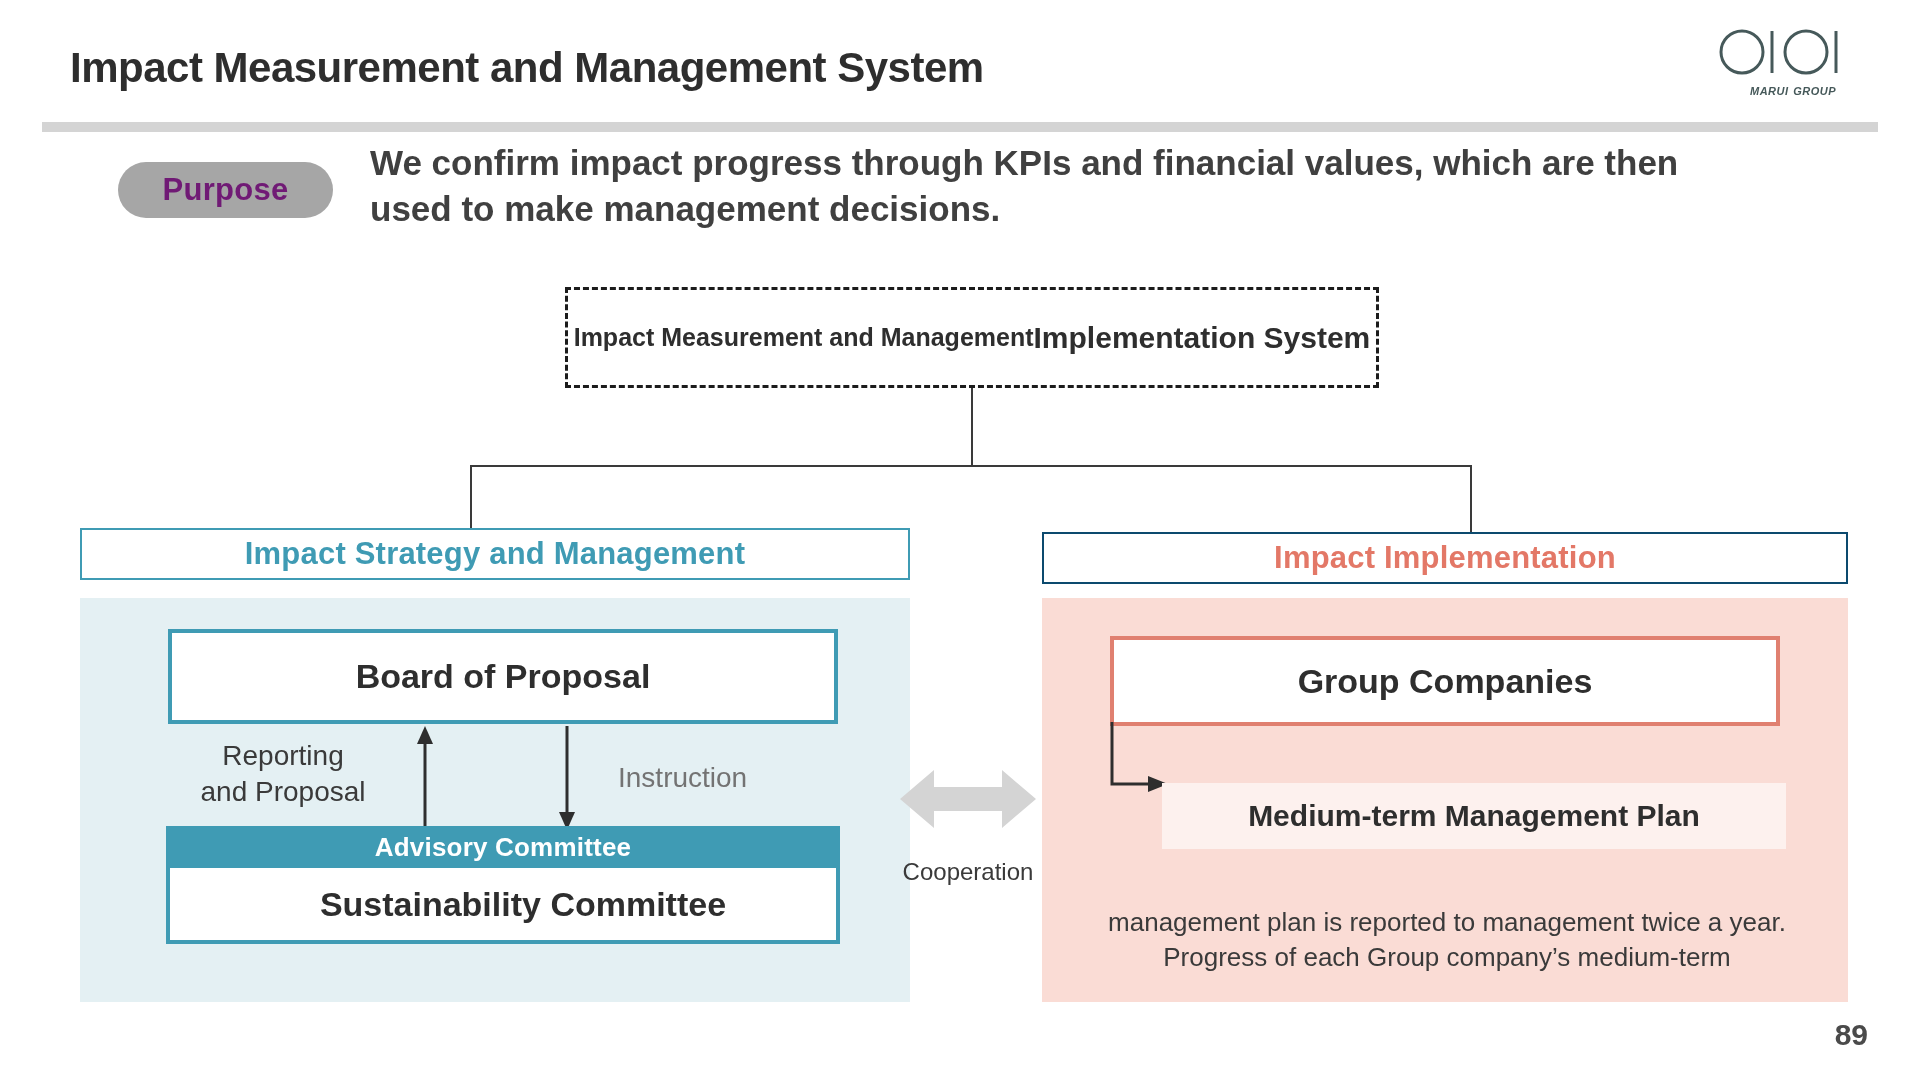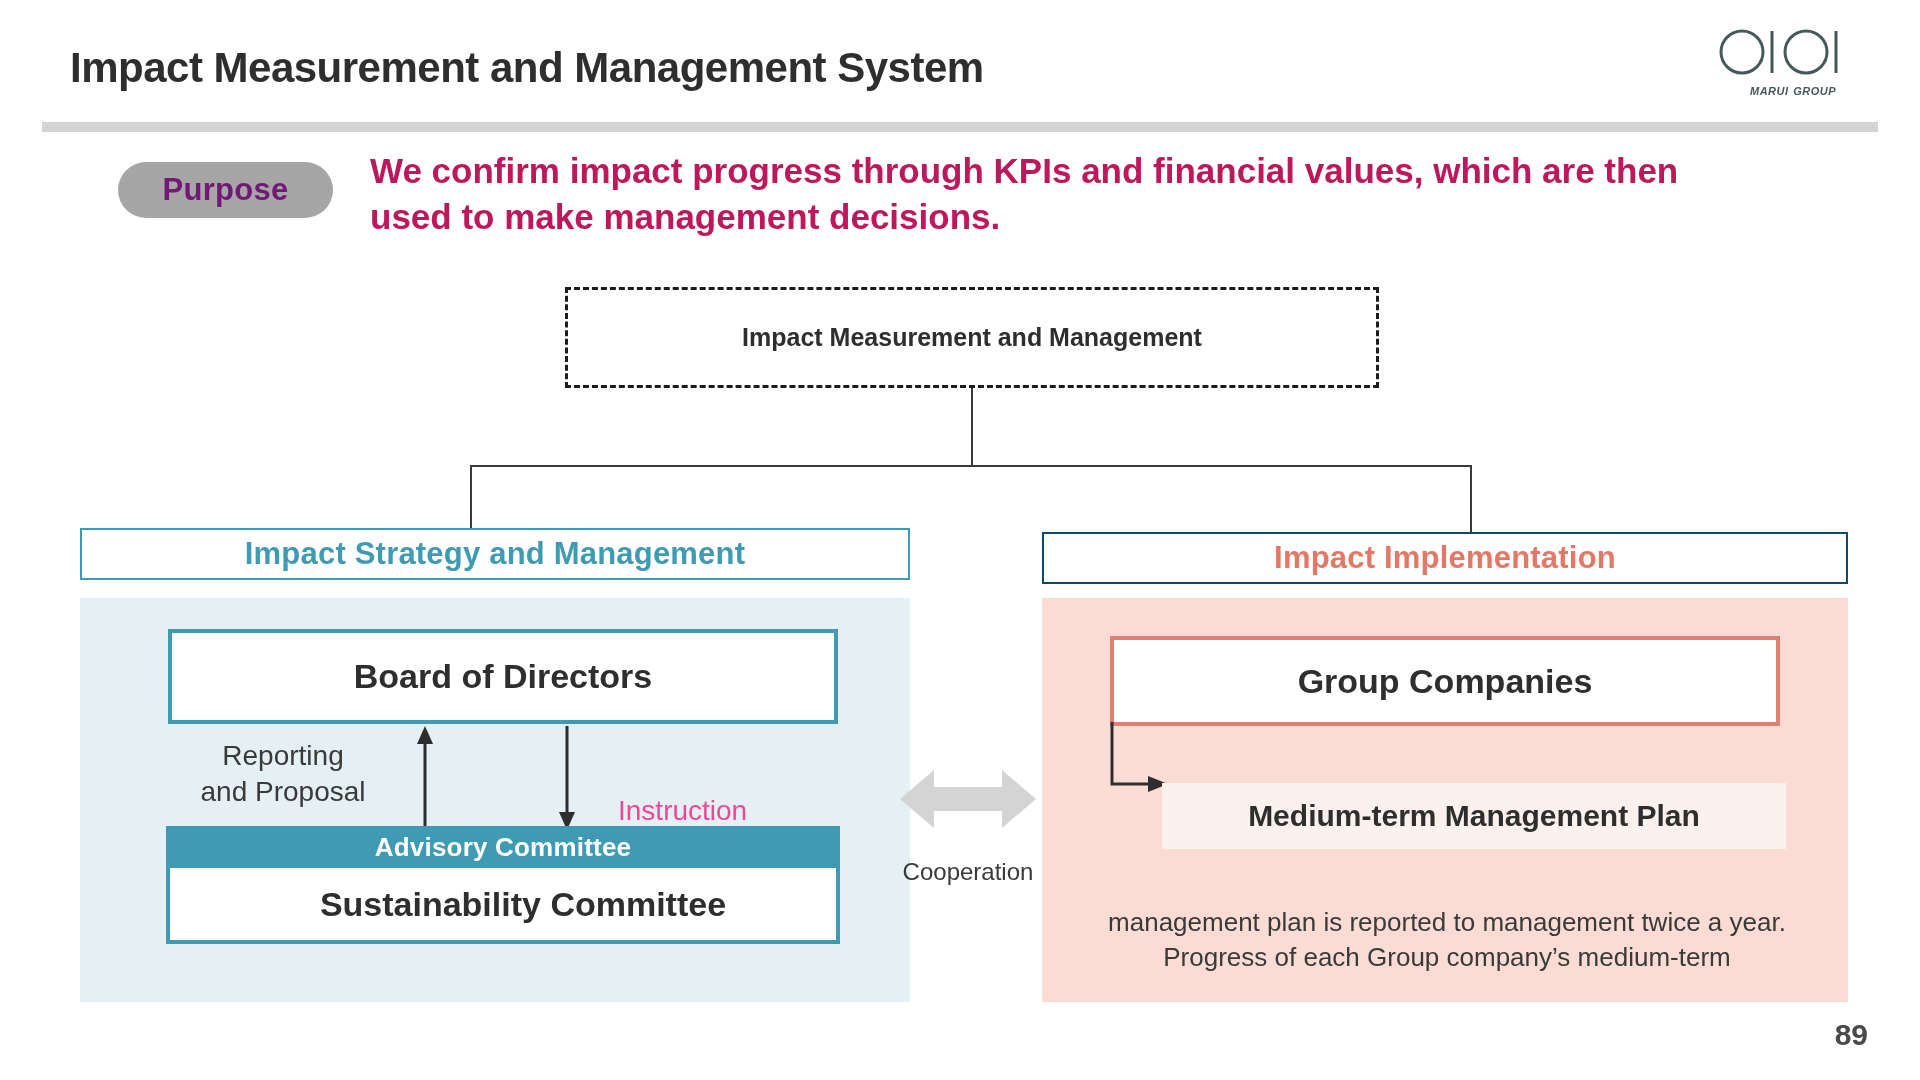--- a/index.html
+++ b/index.html
@@ -72,25 +72,25 @@
     font-size: 31px;
     font-weight: bold;
     display: flex;
     align-items: center;
     justify-content: center;
     letter-spacing: 0.3px;
   }
   .purpose-text {
     position: absolute;
     left: 370px;
-    top: 148px;
+    top: 140px;
     width: 1320px;
     font-size: 35px;
     font-weight: bold;
-    color: #be185d;
+    color: #404040;
     line-height: 1.32;
   }
 
   
   .root-box {
     position: absolute;
     left: 565px;
     top: 287px;
     width: 814px;
     height: 101px;
@@ -186,23 +186,22 @@
     text-align: center;
     font-size: 28px;
     color: #3a3a3a;
     line-height: 1.28;
   }
   .label-instruction {
     position: absolute;
     left: 618px;
     top: 762px;
     font-size: 28px;
-    color: #ec4899;
+    color: #737373;
     white-space: nowrap;
-    margin-top: 33px;
   }
   .arrow-v {
     position: absolute;
     width: 30px;
   }
   .arrow-up   { left: 410px; top: 726px; height: 104px; }
   .arrow-down { left: 552px; top: 726px; height: 104px; }
 
   .advisory-bar {
     position: absolute;
@@ -333,34 +332,35 @@
     </svg>
   </span>
   <span class="logo-word">Marui Group</span>
 </div>
 
 <div class="purpose-pill">Purpose</div>
 <div class="purpose-text">We confirm impact progress through KPIs and financial values, which are then used to make management decisions.</div>
 
 <div class="root-box">
   <div class="root-line1">Impact Measurement and Management</div>
+  <div class="root-line2">Implementation System</div>
 </div>
 
 <div class="conn conn-stem"></div>
 <div class="conn conn-bar"></div>
 <div class="conn conn-left"></div>
 <div class="conn conn-right"></div>
 
 <div class="col-header left">Impact Strategy and Management</div>
 <div class="col-header right">Impact Implementation</div>
 
 <div class="panel left"></div>
 <div class="panel right"></div>
 
-<div class="board-box">Board of Directors</div>
+<div class="board-box">Board of Proposal</div>
 
 <div class="label-reporting">
   <div>Reporting</div>
   <div>and Proposal</div>
 </div>
 
 <div class="label-instruction">Instruction</div>
 
 <span class="arrow-v arrow-up">
   <svg width="30" height="104" viewBox="0 0 30 104" aria-hidden="true">

